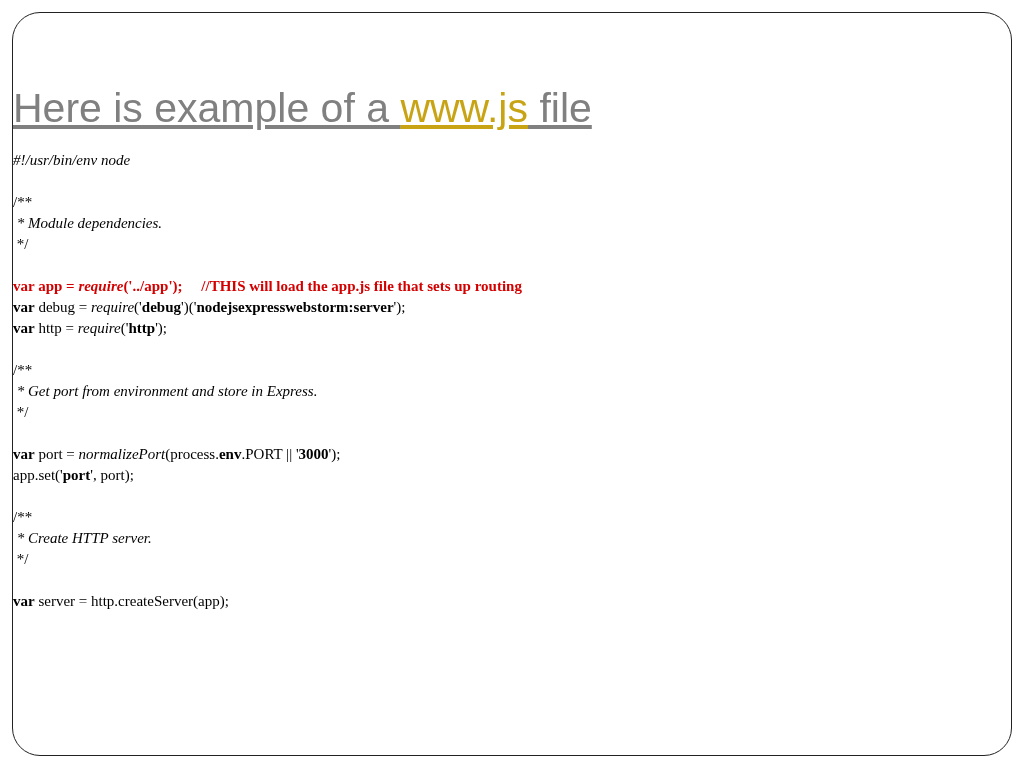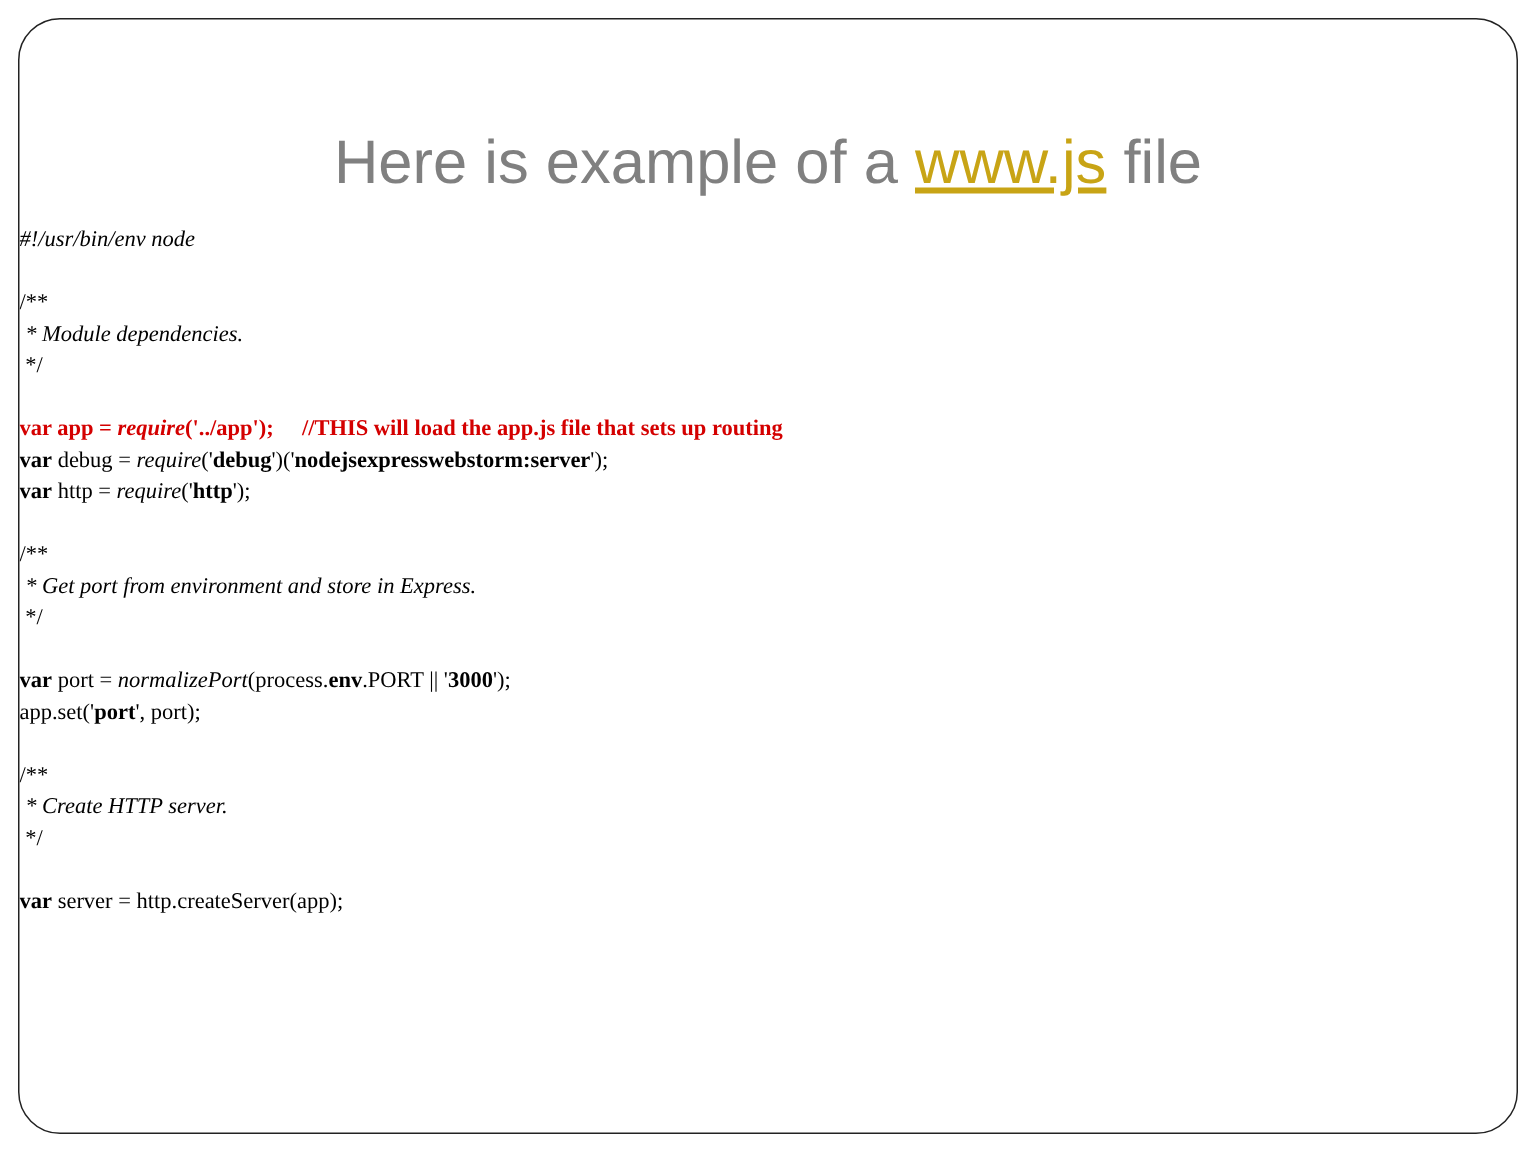--- a/index.html
+++ b/index.html
@@ -20,23 +20,23 @@
     box-sizing: border-box;
     padding: 0;
     position: relative;
     overflow: hidden;
   }
   .title {
     font-family: Arial, Helvetica, sans-serif;
     font-weight: 400;
     font-size: 41px;
     color: #808080;
-    text-align: center;
     margin-top: 72px;
     margin-bottom: 18px;
+    text-decoration: underline;
   }
   .title a {
     color: #c8a415;
     text-decoration: underline;
   }
   .code {
     font-family: Liberation Serif, serif;
     font-size: 15px;
     line-height: 1.4;
     white-space: pre;

